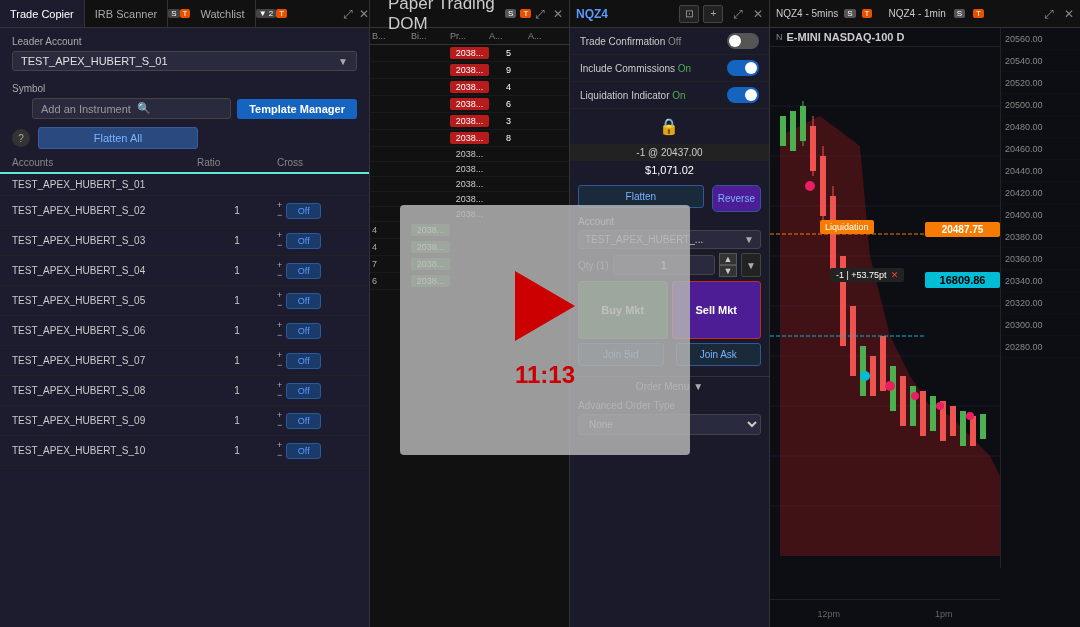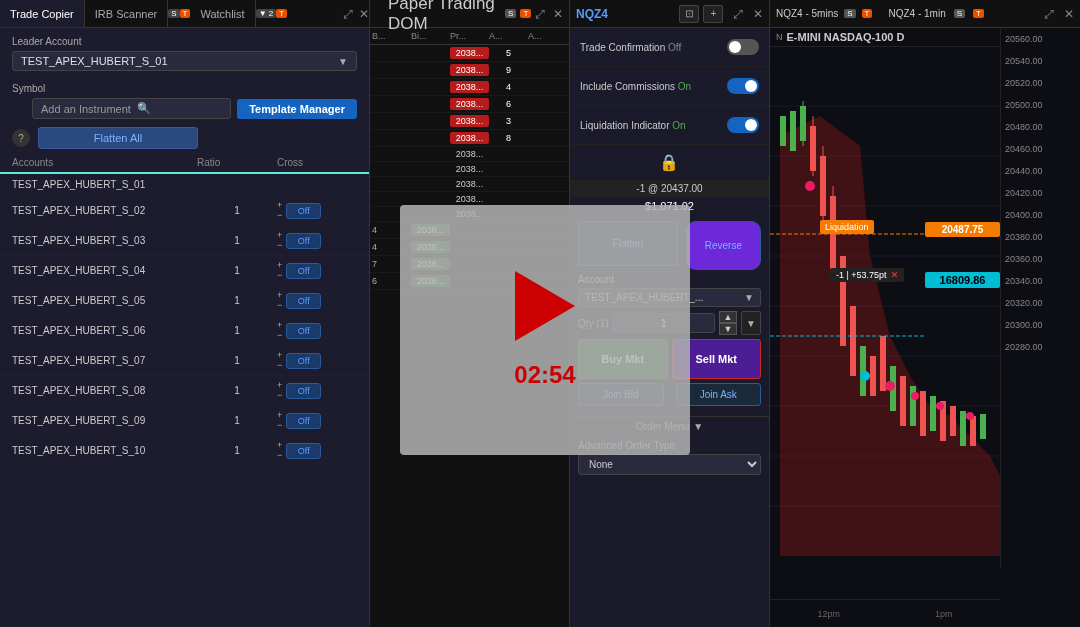--- a/index.html
+++ b/index.html
@@ -252,21 +252,21 @@
       height: 18px;
       display: flex;
       align-items: center;
       justify-content: center;
     }
 
     .toggle-row {
       display: flex;
       align-items: center;
       justify-content: space-between;
-      padding: 11px 10px;
+      padding: 5px 10px;
       border-bottom: 1px solid #222;
     }
     .toggle-label { color: #ccc; font-size: 10px; }
     .toggle {
       width: 32px;
       height: 16px;
       border-radius: 8px;
       background: #555;
       position: relative;
       cursor: pointer;
@@ -363,21 +363,21 @@
       display: grid;
       grid-template-columns: 1fr 1fr;
       gap: 4px;
       margin-bottom: 4px;
     }
     .buy-btn {
       background: #1b5e20;
       color: #fff;
       border: 1px solid #2e7d32;
       border-radius: 3px;
-      padding: 13px;
+      padding: 22px;
       font-size: 11px;
       font-weight: bold;
       cursor: pointer;
     }
     .sell-btn {
       background: #4c1d95;
       color: #fff;
       border: 1px solid #c62828;
       border-radius: 3px;
       padding: 6px;
@@ -415,25 +415,25 @@
       color: #7ab3ff;
       border: 1px solid #2a5a9a;
       border-radius: 3px;
       padding: 5px;
       font-size: 10px;
       cursor: pointer;
       margin-bottom: 4px;
       text-align: center;
     }
     .reverse-btn {
-      background: #6d28d9;
+      background: #4c1d95;
       color: #7ab3ff;
       border: 1px solid #2a5a9a;
-      border-radius: 10px;
-      padding: 18px;
+      border-radius: 5px;
+      padding: 5px;
       font-size: 10px;
       cursor: pointer;
     }
 
     .order-menu-row {
       display: flex;
       align-items: center;
       justify-content: center;
       padding: 4px;
       color: #aaa;
@@ -1039,14 +1039,14 @@
 
   <div style="position:absolute;left:0;bottom:0;width:230px;height:28px;background:#0d0d14;border-top:1px solid #222;display:flex;align-items:center;justify-content:space-around;">
     <span style="font-size:9px;color:#666;">12pm</span>
     <span style="font-size:9px;color:#666;">1pm</span>
   </div>
 
 </div>
 
 <div class="video-overlay">
   <div class="play-button"></div>
-  <div class="video-time">02:54</div>
+  <div class="video-time">11:13</div>
 </div>
 
 </body></html>

